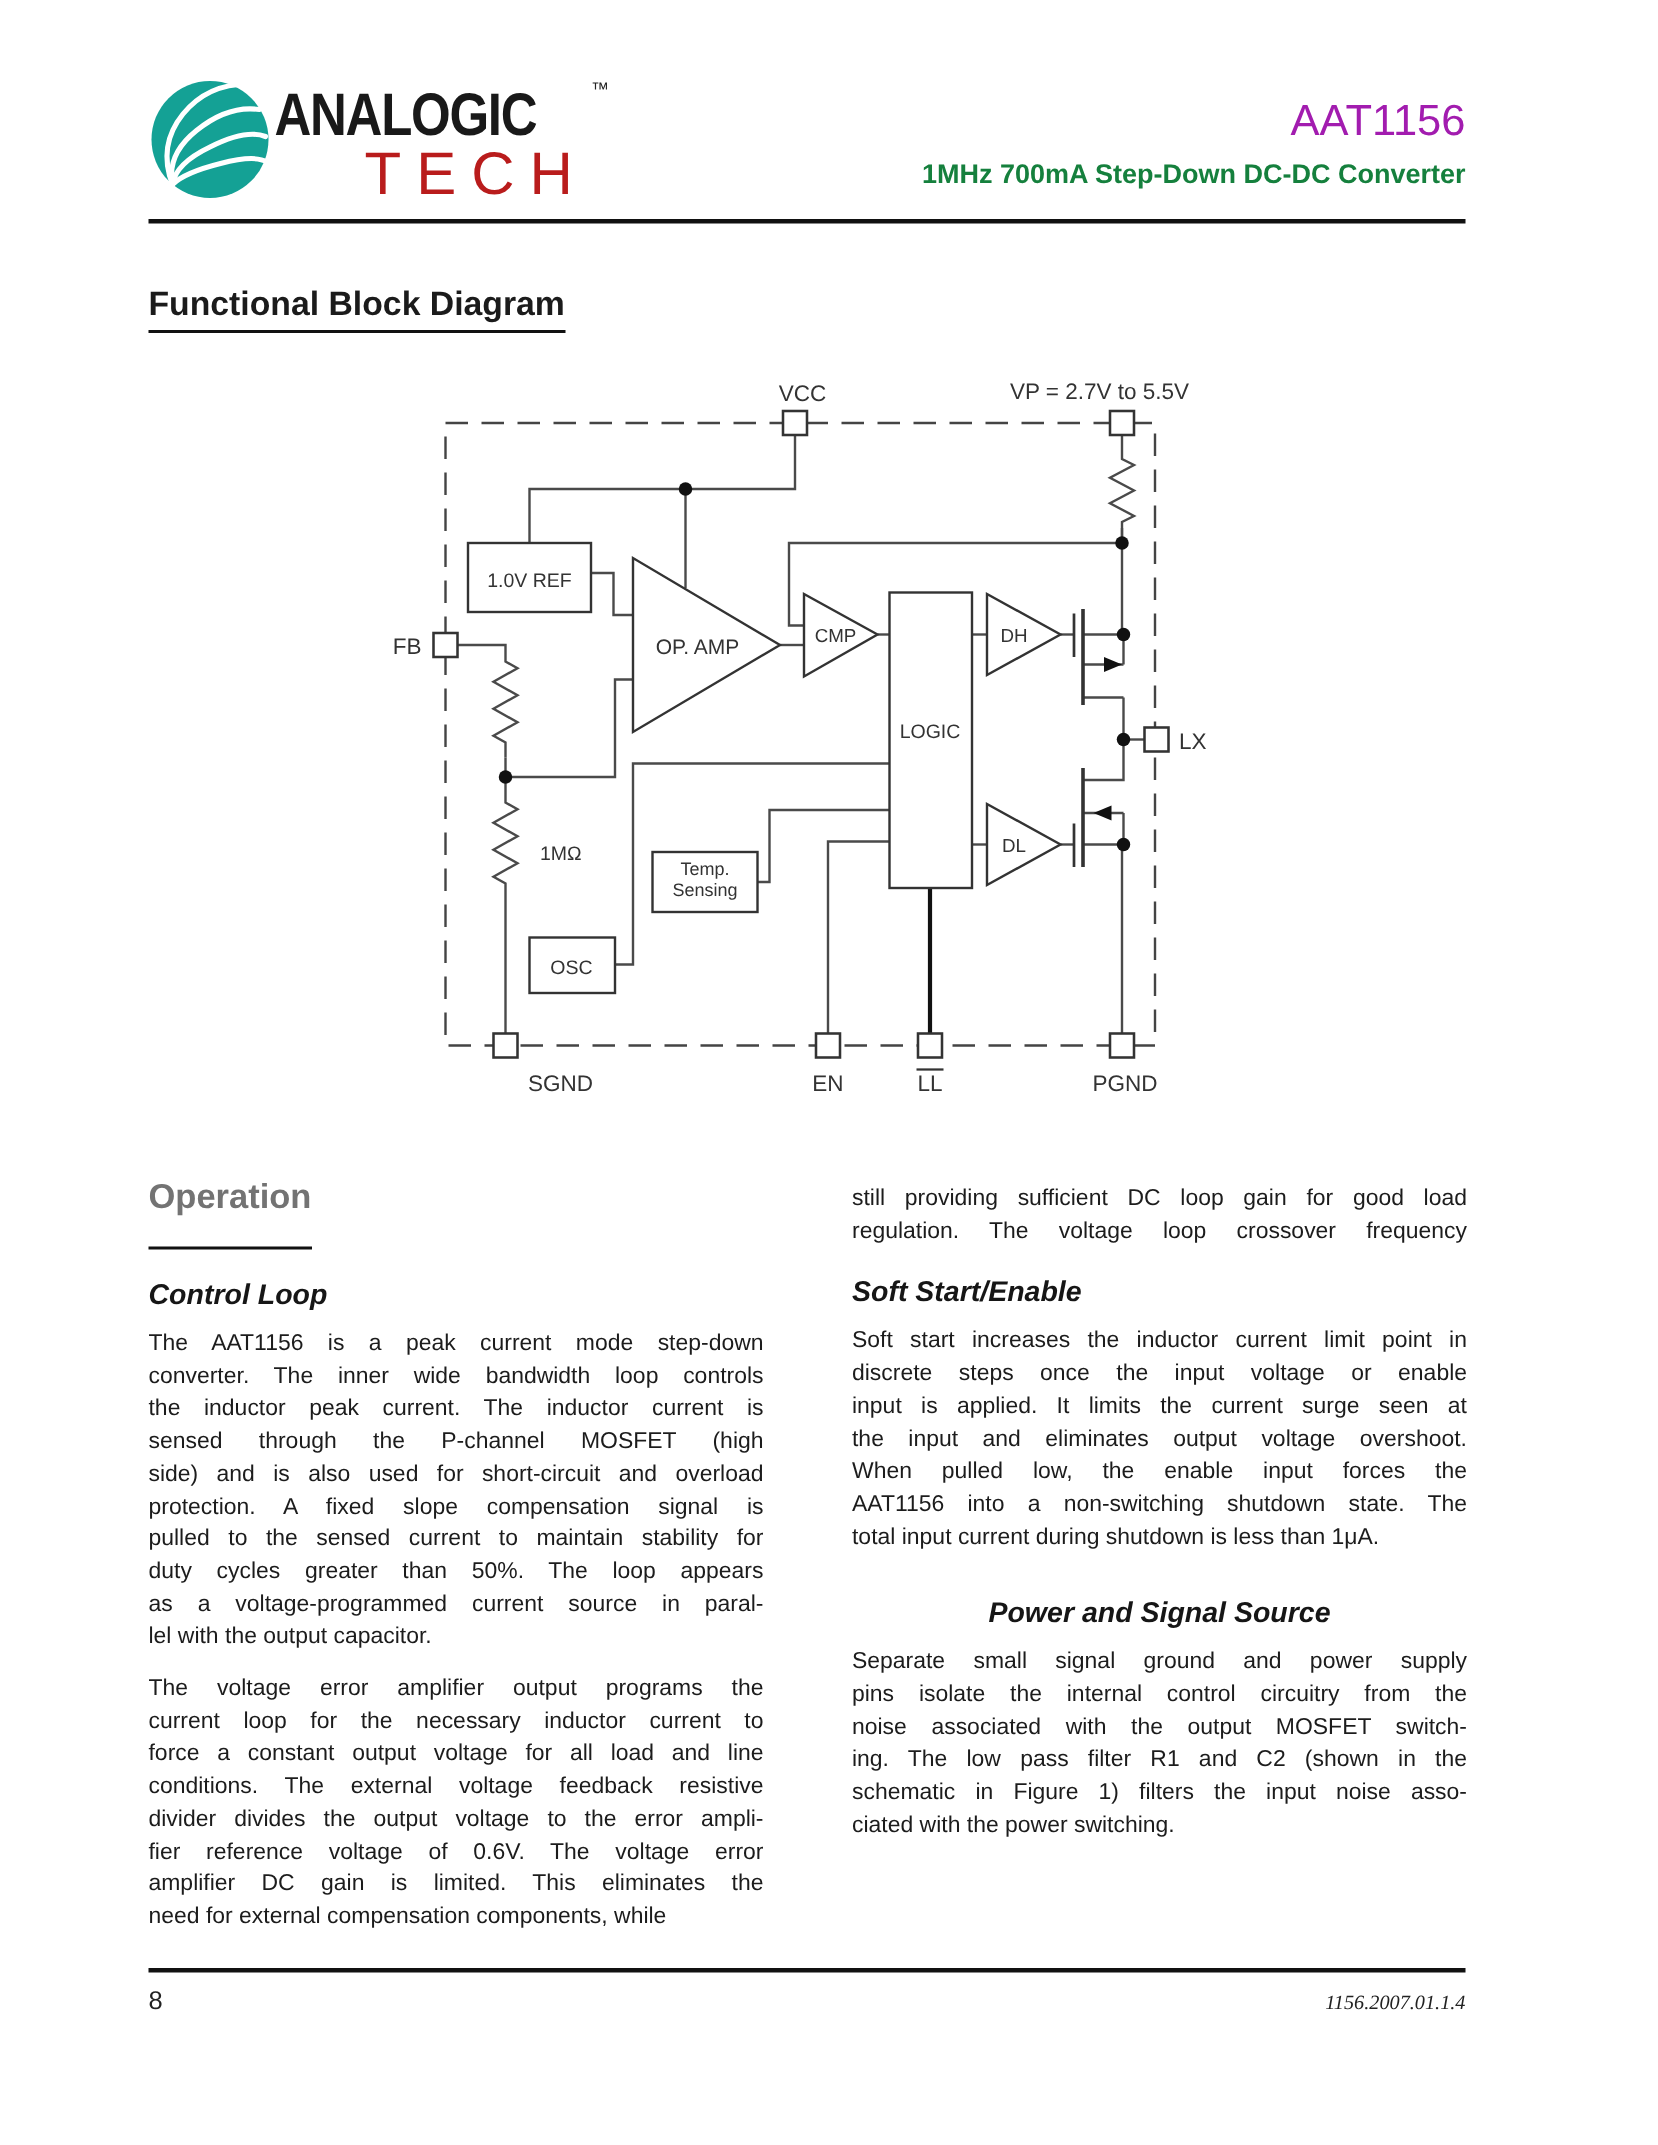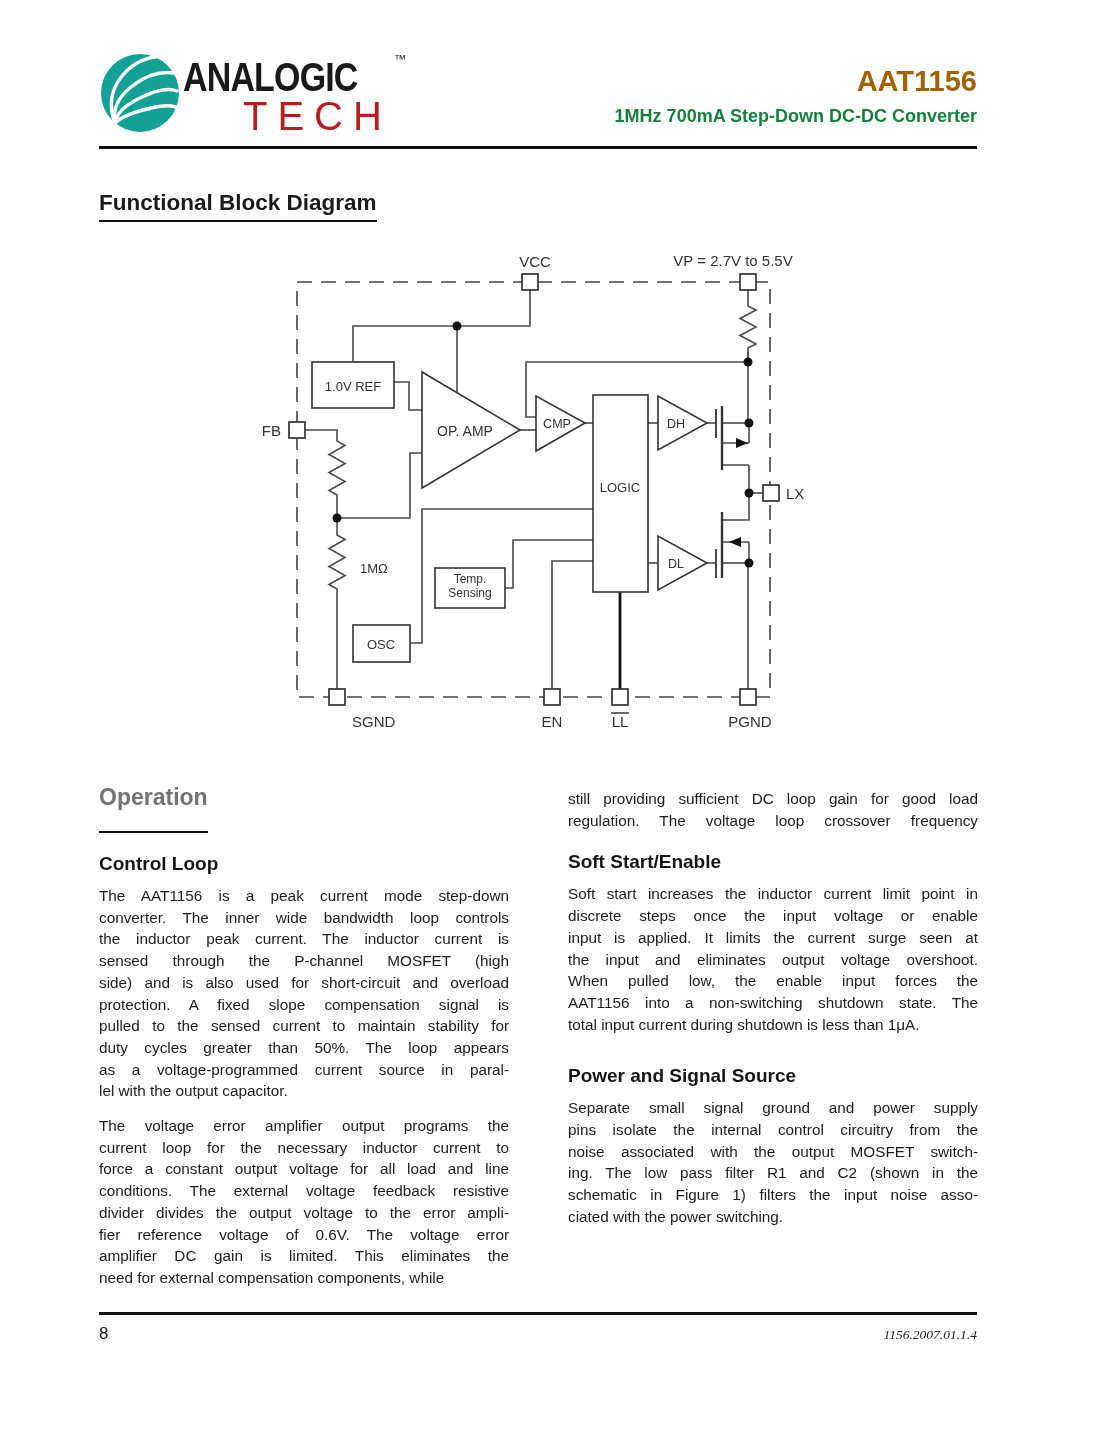--- a/index.html
+++ b/index.html
@@ -15,22 +15,22 @@
     position:absolute; left:183px; top:57px; font-size:40px; font-weight:bold;
     color:#191919; letter-spacing:-1px; transform:scaleX(0.85); transform-origin:0 0;
     line-height:1; white-space:nowrap;
   }
   .brand-tm { position:absolute; left:394px; top:52px; font-size:12px; color:#222; }
   .brand-bottom {
     position:absolute; left:243px; top:96px; font-size:40px; font-weight:400;
     color:#b91c1c; letter-spacing:10px; line-height:1; white-space:nowrap;
   }
   .part-number {
-    position:absolute; right:128px; top:66px; font-size:29px; font-weight:bold;
-    color:#a16207; text-align:right; line-height:1.1; white-space:nowrap;
+    position:absolute; right:128px; top:66px; font-size:29px; font-weight:normal;
+    color:#a21caf; text-align:right; line-height:1.1; white-space:nowrap;
   }
   .subtitle {
     position:absolute; right:128px; top:106px; font-size:18px; font-weight:bold;
     color:#15803d; text-align:center; line-height:1.2; white-space:nowrap;
   }
   .header-rule { position:absolute; left:99px; top:146px; width:878px; height:3px; background:#111; }
 
   
   .fbd-heading {
     position:absolute; left:99px; top:190px; font-size:22.5px; font-weight:bold;
@@ -42,23 +42,23 @@
   .pinlbl  { font-size:15px; }
   .boxlbl  { font-size:13px; }
   .smlbl   { font-size:12.5px; }
 
   
   .col { position:absolute; width:410px; }
   .col h2 {
     font-size:23px; font-weight:bold; color:#737373; margin:0 0 20px 0;
     display:inline-block; border-bottom:2.5px solid #111; padding-bottom:20px;text-align:center;
   }
-  .col h3 { font-size:19px; font-weight:bold; color:#161616; margin:0 0 10px 0; line-height:22px; }
+  .col h3 { font-size:19px; font-weight:bold; color:#161616; margin:0 0 10px 0; line-height:22px;font-style:italic; }
   .col h3.gap1 { margin-top:20px; }
-  .col h3.gap2 { margin-top:30px; }
+  .col h3.gap2 { margin-top:30px;text-align:center; }
   .para { margin:0 0 13px 0; font-size:15.3px; color:#1c1c1c; }
   .para .line { line-height:21.7px; text-align:justify; text-align-last:justify; }
   .para .line.last { text-align-last:left; }
 
   
   .footer-rule { position:absolute; left:99px; top:1312px; width:878px; height:2.5px; background:#111; }
   .page-number { position:absolute; left:99px; top:1324px; font-size:17px; color:#222; }
   .doc-code {
     position:absolute; right:128px; top:1327px; font-size:13.5px; color:#222;
     font-family:"Liberation Serif", serif; font-style:italic;text-align:center;

